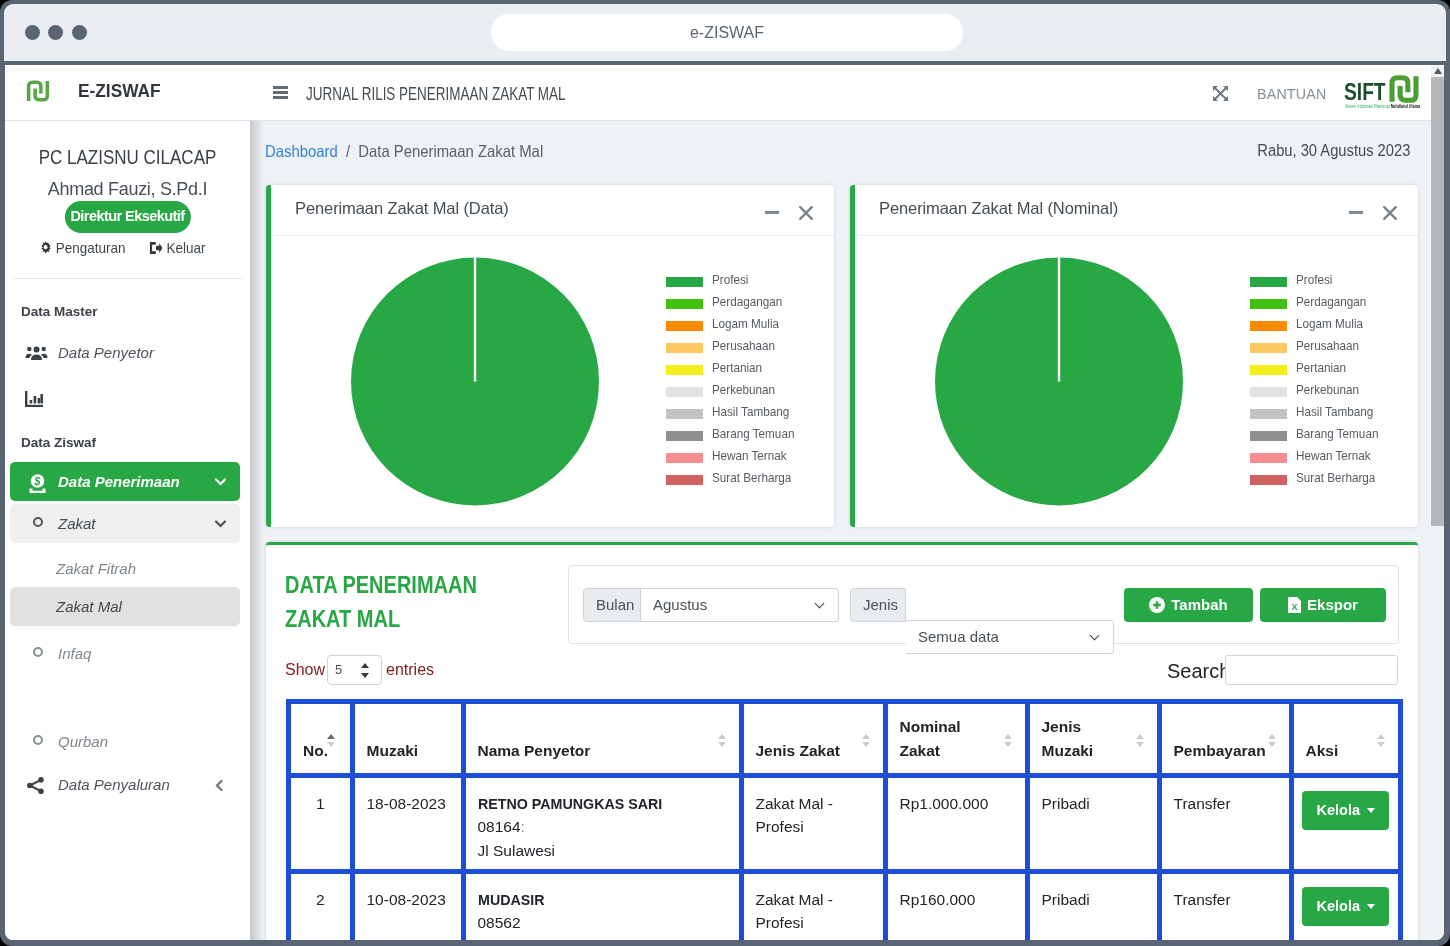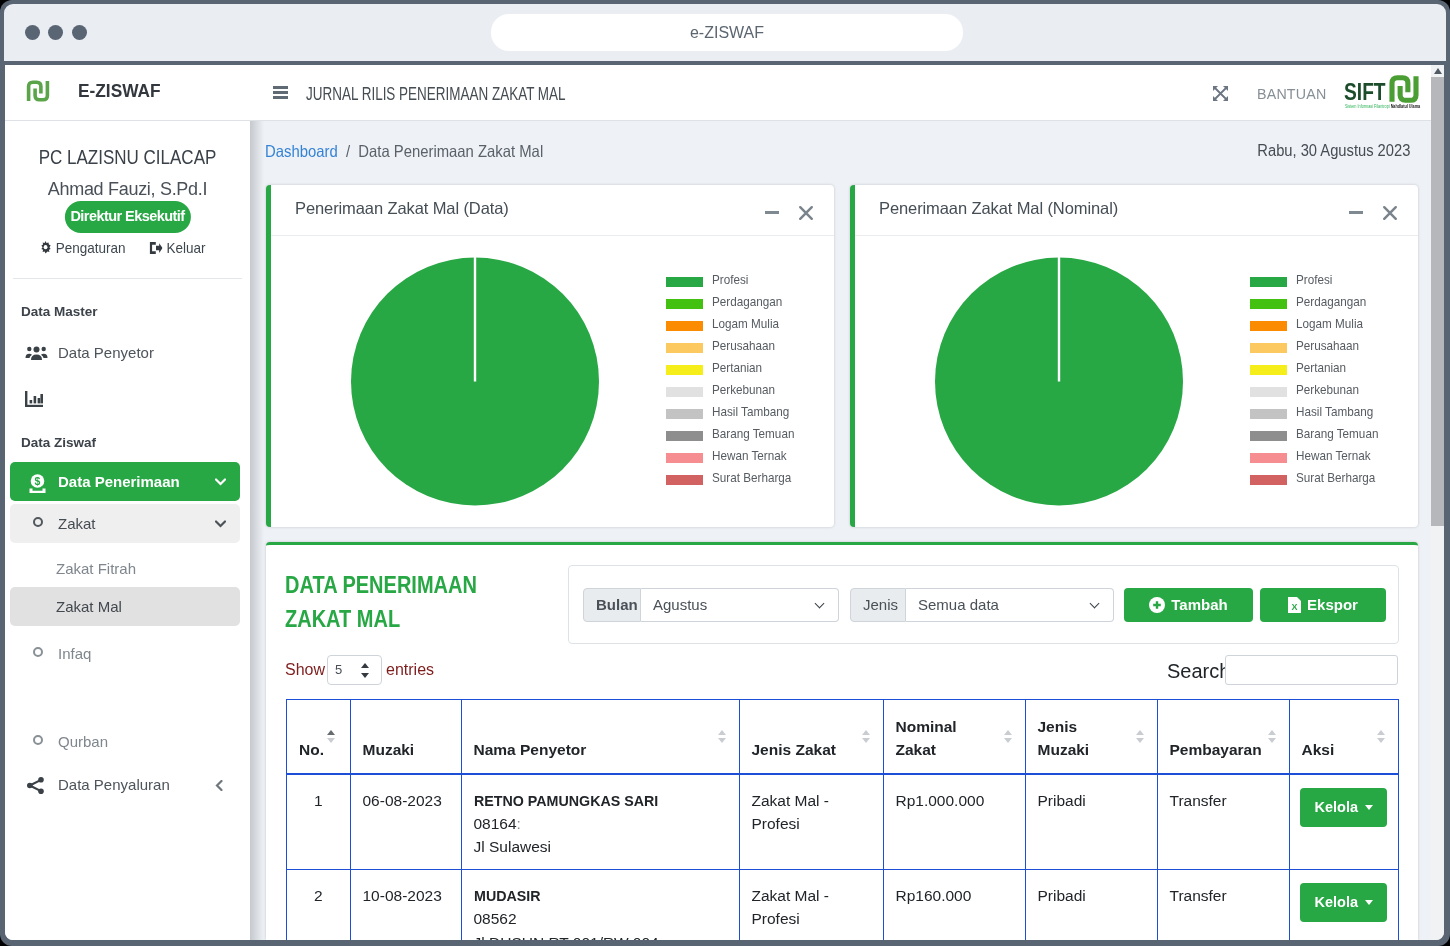--- a/index.html
+++ b/index.html
@@ -15,21 +15,21 @@
 .brand { position:absolute; left:0; top:0; width:245px; height:56px; border-bottom:1px solid #dee2e6; }
 .brandtext { position:absolute; left:73px; top:15px; font-size:19px; font-weight:bold; color:#32383e; transform:scaleX(0.91); transform-origin:left center; }
 .userpanel { text-align:center; position:absolute; left:0; top:56px; width:245px; height:160px; }
 .uname { position:absolute; top:24px; width:100%; font-size:21px; color:#3a4149; transform:scaleX(0.81); line-height:24px; }
 .usub { position:absolute; top:59px; width:100%; font-size:18px; color:#495057; letter-spacing:-0.3px; line-height:19px; }
 .ubadge { position:absolute; top:79.5px; left:50%; transform:translateX(-50%); background:#28a745; color:#fff; font-weight:bold; font-size:14.5px; border-radius:16px; padding:7px 6px 9px; white-space:nowrap; letter-spacing:-0.55px; }
 .ulinks { position:absolute; top:117px; width:100%; font-size:15px; color:#3f474e; transform:scaleX(0.9); left:-5px; line-height:19px; }
 .ulinks svg { vertical-align:-1px; }
 .udivider { position:absolute; left:8px; top:213px; width:229px; border-top:1px solid #e4e6e8; }
 .navhdr { position:absolute; left:16px; font-size:13.5px; font-weight:bold; color:#3d434a; }
-.navitem { position:absolute; left:5px; width:230px; height:39px; border-radius:5px; font-size:15px; color:#4d545b; line-height:39px; }
+.navitem { position:absolute; left:5px; width:230px; height:39px; border-radius:5px; font-size:15px; color:#4d545b; line-height:39px;font-style:italic; }
 .navitem .txt { position:absolute; left:48px; }
 .navitem .subtxt { position:absolute; left:46px; }
 .navitem svg.icon { position:absolute; left:15px; top:12px; }
 .ni-active { background:#28a745; color:#fff; font-weight:bold; }
 .ni-zakat { background:#efefef; color:#454c52; }
 .ni-zakatmal { background:#e1e1e1; color:#42484e; }
 .ring { position:absolute; left:23px; top:12.5px; width:10px; height:10px; border-radius:50%; border:2px solid #51585e; }
 .ring.light { border-color:#8a9196; }
 .chev { position:absolute; right:14px; top:0; }
 
@@ -59,21 +59,21 @@
 .igl { position:absolute; top:22px; height:34px; background:#e9ecef; border:1px solid #ced4da; border-radius:4px 0 0 4px; font-size:15px; color:#495057; line-height:32px; padding:0 12px; }
 .igs { position:absolute; top:22px; height:34px; background:#fff; border:1px solid #ced4da; border-left:none; border-radius:0 4px 4px 0; font-size:15px; color:#495057; line-height:32px; padding-left:12px; }
 .igs .car { position:absolute; right:15px; top:11px; width:7px; height:7px; border-right:1.8px solid #3a4046; border-bottom:1.8px solid #3a4046; transform:rotate(45deg); }
 .gbtn { position:absolute; top:22px; height:34px; background:#28a745; border-radius:4px; color:#fff; font-weight:bold; font-size:15px; text-align:center; line-height:34px; }
 .showrow { position:absolute; left:19px; top:110px; font-size:16px; color:#7f1d1d; line-height:30px; }
 .showsel { position:absolute; left:61px; top:110px; width:55px; height:30px; border:1px solid #ced4da; border-radius:4px; font-size:13px; color:#495057; line-height:28px; padding-left:7px; }
 .searchlbl { position:absolute; left:901px; top:115px; font-size:20px; color:#212529; }
 .searchbox { position:absolute; left:959px; top:110px; width:173px; height:30px; border:1px solid #ced4da; border-radius:3px; background:#fff; }
 
 table.dt { position:absolute; left:20px; top:154px; width:1112px; border-collapse:collapse; table-layout:fixed; font-size:15.5px; color:#212529; }
-table.dt th, table.dt td { border:1px solid #1d4ed8; }
+table.dt th, table.dt td { border:5px solid #1d4ed8; }
 table.dt th { font-weight:bold; vertical-align:bottom; text-align:left; padding:0 0 11px 12px; height:74px; position:relative; line-height:23.4px; border-bottom-width:2px !important; }
 table.dt td { vertical-align:top; padding:14px 0 0 12px; line-height:23.4px; }
 table.dt td.ak { padding-top:13px; }
 .nm { display:inline-block; transform:scaleX(0.92); transform-origin:left center; font-weight:bold; }
 table.dt td.ctr { text-align:center; padding-left:0; }
 .sorts { position:absolute; right:12px; top:30px; width:9px; height:15px; }
 .sorts .u { position:absolute; top:0; left:0; width:0; height:0; border-left:4.5px solid transparent; border-right:4.5px solid transparent; border-bottom:5.5px solid #c9cdd1; }
 .sorts .d { position:absolute; top:8px; left:0; width:0; height:0; border-left:4.5px solid transparent; border-right:4.5px solid transparent; border-top:5.5px solid #c9cdd1; }
 .sorts .u.on { border-bottom-color:#666b70; }
 .kelola { display:inline-block; background:#28a745; border-radius:4px; color:#fff; font-weight:bold; font-size:14.5px; height:39px; line-height:39px; padding:0 14px; }
@@ -335,24 +335,24 @@
             <div class="legrow" style="top:283.7px;">
               <span class="sw" style="background:#d26161"></span>
               <span class="lt">Surat Berharga</span>
             </div>
           </div>
       </div>
 
       <div class="bigcard">
         <div class="bigtitle">DATA PENERIMAAN<br>ZAKAT MAL</div>
         <div class="filterbox">
-          <div class="igl" style="left:14px;width:58px;font-weight:bold;">Bulan</div>
+          <div class="igl" style="left:14px;width:58px;">Bulan</div>
           <div class="igs" style="left:72px;width:198px;">Agustus<span class="car"></span></div>
           <div class="igl" style="left:281px;width:56px;">Jenis</div>
-          <div class="igs" style="left:337px;width:208px;">Semua data<span class="car"></span></div>
+          <div class="igs" style="left:337px;width:208px;margin-top:32px;">Semua data<span class="car"></span></div>
           <div class="gbtn" style="left:555px;width:129px;">
             <svg style="vertical-align:-3px;margin-right:6px;" width="16" height="16" viewBox="0 0 16 16">
                 <circle cx="8" cy="8" r="8" fill="#fff"></circle>
                 <path d="M8 4.2 L8 11.8 M4.2 8 L11.8 8" stroke="#28a745" stroke-width="2.4"></path>
               </svg>Tambah</div>
           <div class="gbtn" style="left:691px;width:126px;">
             <svg style="vertical-align:-3px;margin-right:6px;" width="13" height="16" viewBox="0 0 13 16">
                 <path d="M0 0 H9 L13 4 V16 H0 Z" fill="#fff"></path>
                 <text x="6.5" y="12.5" font-size="9" font-weight="bold" fill="#28a745" text-anchor="middle" font-family="Liberation Sans">X</text>
               </svg>Ekspor</div>
@@ -402,21 +402,21 @@
                     <span class="u"></span>
                     <span class="d"></span>
                   </span></th>
             <th>Aksi<span class="sorts">
                     <span class="u"></span>
                     <span class="d"></span>
                   </span></th>
           </tr>
           <tr style="height:96px;">
             <td class="ctr">1</td>
-            <td>06-08-2023</td>
+            <td>18-08-2023</td>
             <td><span class="nm">RETNO PAMUNGKAS SARI</span><br>08164<span style="color:#8a8f94">:</span><br>Jl Sulawesi</td>
             <td>Zakat Mal -<br>Profesi</td>
             <td>Rp1.000.000</td>
             <td>Pribadi</td>
             <td>Transfer</td>
             <td class="ak" style="text-align:center;padding-left:0;"><span class="kelola">Kelola<span class="crt"></span></span></td>
           </tr>
           <tr style="height:120px;">
             <td class="ctr">2</td>
             <td>10-08-2023</td>

